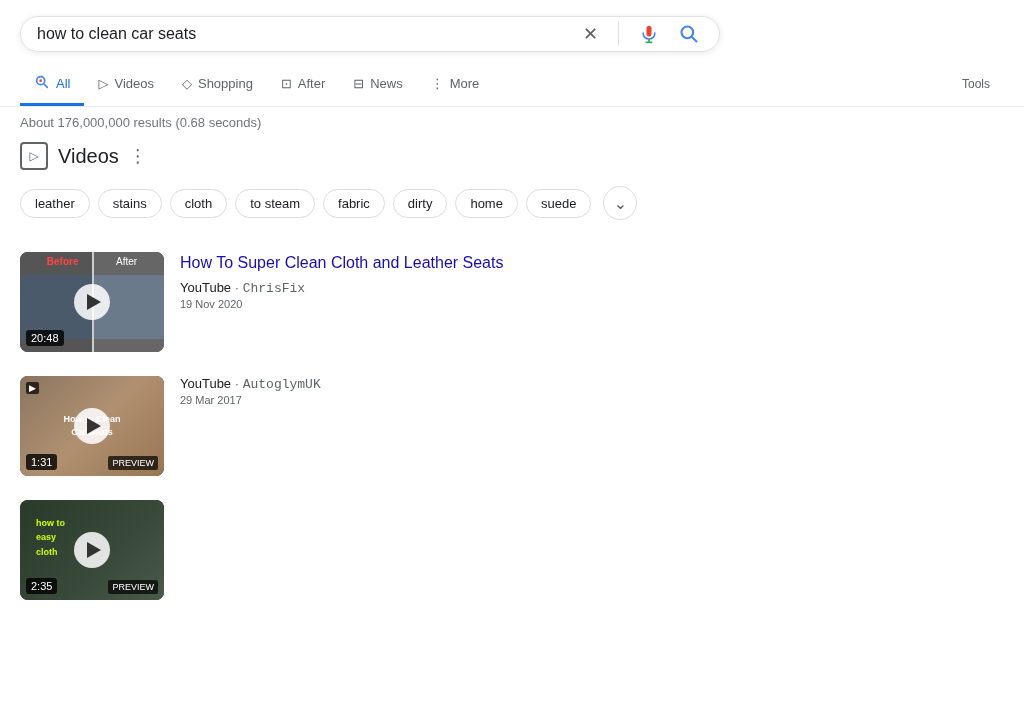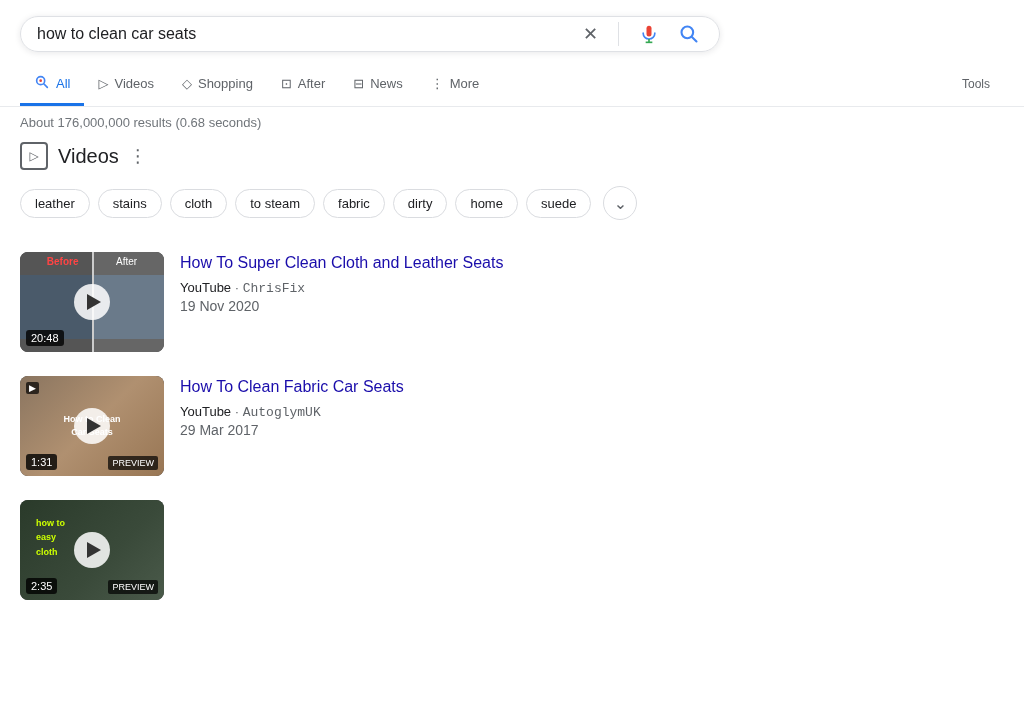--- a/index.html
+++ b/index.html
@@ -275,21 +275,21 @@
     }
     .video-source {
       font-size: 13px;
       color: #202124;
       margin-bottom: 2px;
     }
     .video-source .source-name { font-weight: 500; }
     .video-source .dot { color: #5f6368; }
     .video-source .channel { color: #5f6368; font-family: Liberation Mono, monospace; }
     .video-date {
-      font-size: 14px;
+      font-size: 11px;
       color: #5f6368;
     }
     .video-section-icon {
       width: 28px;
       height: 28px;
       border: 2px solid #5f6368;
       border-radius: 4px;
       display: flex;
       align-items: center;
       justify-content: center;
@@ -421,21 +421,20 @@
       <div class="video-thumbnail">
         <div class="thumb2-bg">
           <div class="thumb-icon-small">▶</div>
           <div class="thumb2-text">How <span style="color:#fff;">to Clean</span><br>Car Seats</div>
         </div>
         <div class="thumb-play"></div>
         <div class="thumb-duration">1:31</div>
         <div class="thumb-preview-label">PREVIEW</div>
       </div>
       <div class="video-info">
-        <a class="video-title">How To Clean Fabric Car Seats</a>
         <div class="video-source">
           <span class="source-name">YouTube</span>
           <span class="dot"> · </span>
           <span class="channel">AutoglymUK</span>
         </div>
         <div class="video-date">29 Mar 2017</div>
       </div>
     </div>
 
     <div class="video-item">

